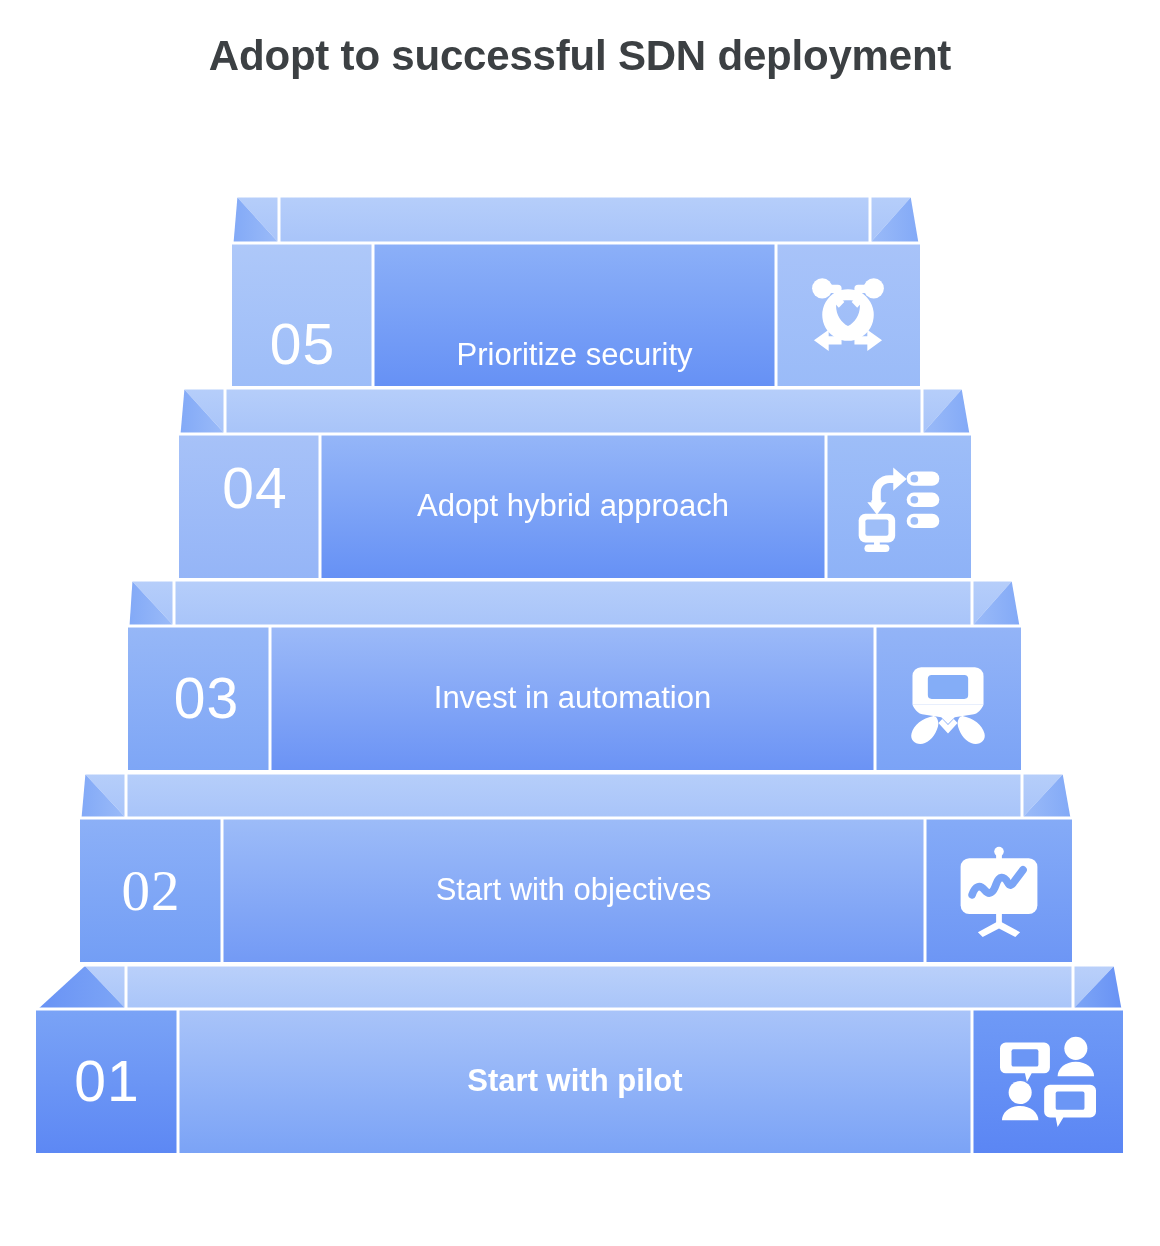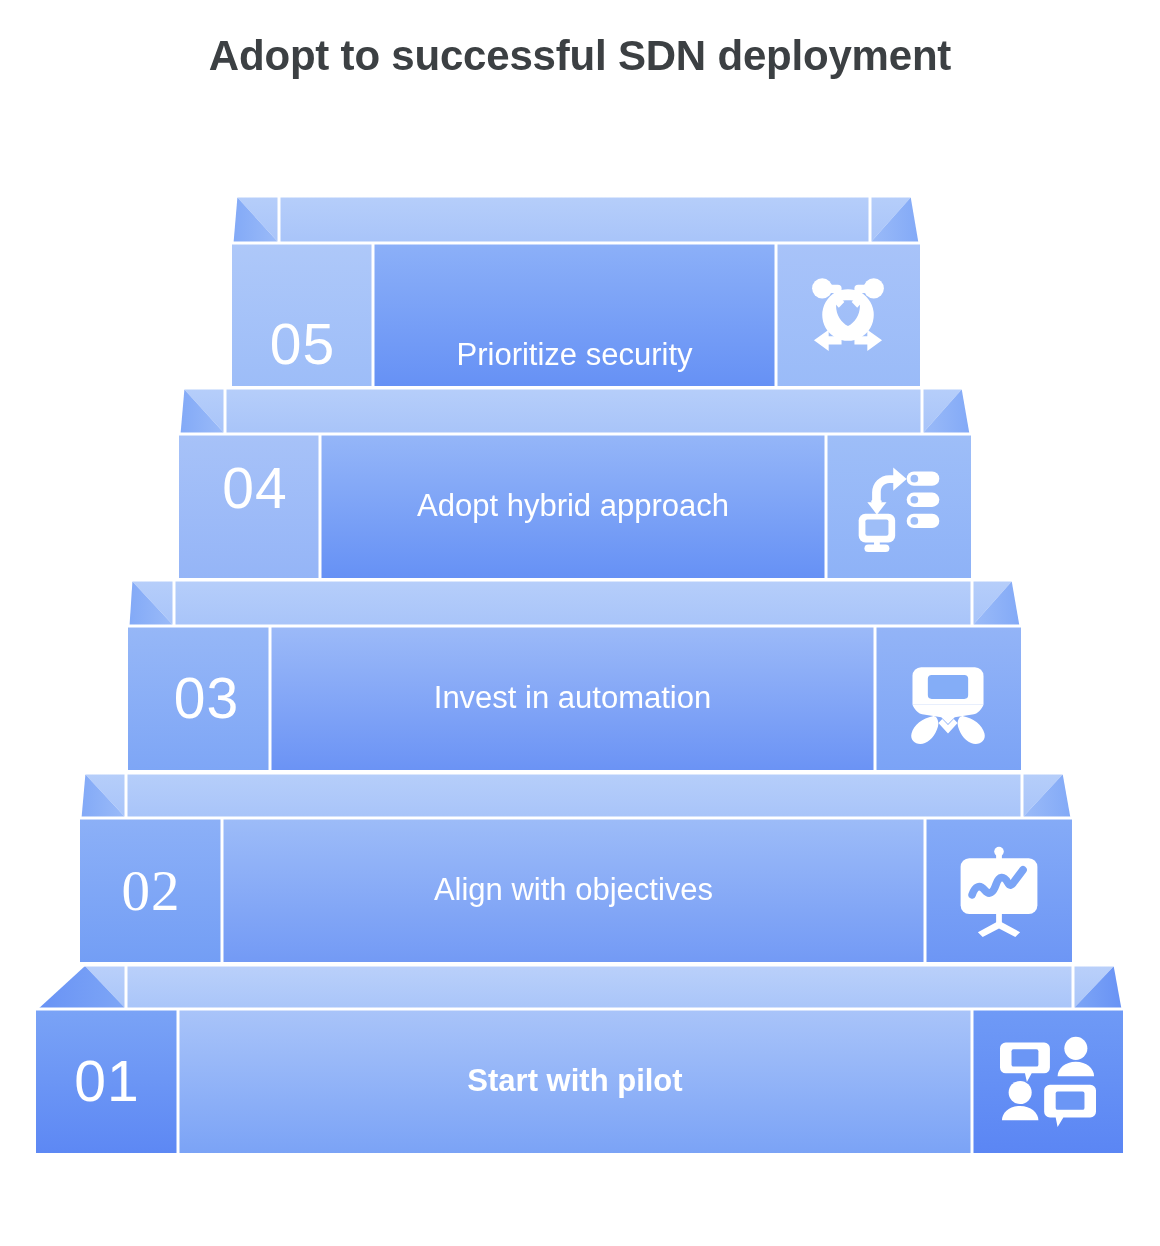--- a/index.html
+++ b/index.html
@@ -314,21 +314,21 @@
         <path d="M22 18 h56 a9 9 0 0 1 9 9 v30 h-74 v-30 a9 9 0 0 1 9 -9 Z"></path>
         <rect x="29" y="26" width="42" height="25" rx="4" fill="#84adf7"></rect>
         <path d="M13 57 h74 c0 0 -3 8 -10 10 l-20 3 l-7 7 l-7 -7 l-20 -3 c-7 -2 -10 -10 -10 -10 Z"></path>
         <path d="M44 72 l6 6 l6 -6 l4 4 l-10 11 l-10 -11 Z"></path>
         <path d="M34 69 c-10 2 -20 9 -22 18 c-2 8 6 13 14 10 c7 -3 13 -12 14 -20 c0 -5 -3 -9 -6 -8 Z"></path>
         <path d="M66 69 c10 2 20 9 22 18 c2 8 -6 13 -14 10 c-7 -3 -13 -12 -14 -20 c0 -5 3 -9 6 -8 Z"></path>
       </svg>
     </div>
 
     <div class="step-num" style="left:80px; top:862px; width:142px;font-family:Liberation Serif, serif;">02</div>
-    <div class="step-label" style="left:222px; top:874px; width:703px;">Align with objectives</div>
+    <div class="step-label" style="left:222px; top:874px; width:703px;">Start with objectives</div>
     <div class="icon-wrap" style="left:925px; top:818px; width:147px; height:144px;">
       <svg width="96" height="96" viewBox="0 0 100 100" fill="#ffffff">
         <circle cx="50" cy="10" r="5"></circle>
         <rect x="47" y="9" width="6" height="10"></rect>
         <rect x="10" y="17" width="80" height="58" rx="9"></rect>
         <path d="M22 55 c3 -9 8 -11 13 -5 c5 6 9 3 12 -6 c3 -9 8 -9 12 -2 c2 4 4 4 7 -1 l9 -12" fill="none" stroke="#7aa4f6" stroke-width="8" stroke-linecap="round" stroke-linejoin="round"></path>
         <rect x="47" y="75" width="6" height="10"></rect>
         <path d="M50 82 L72 94 L67 99 L50 90 L33 99 L28 94 Z"></path>
       </svg>
     </div>

